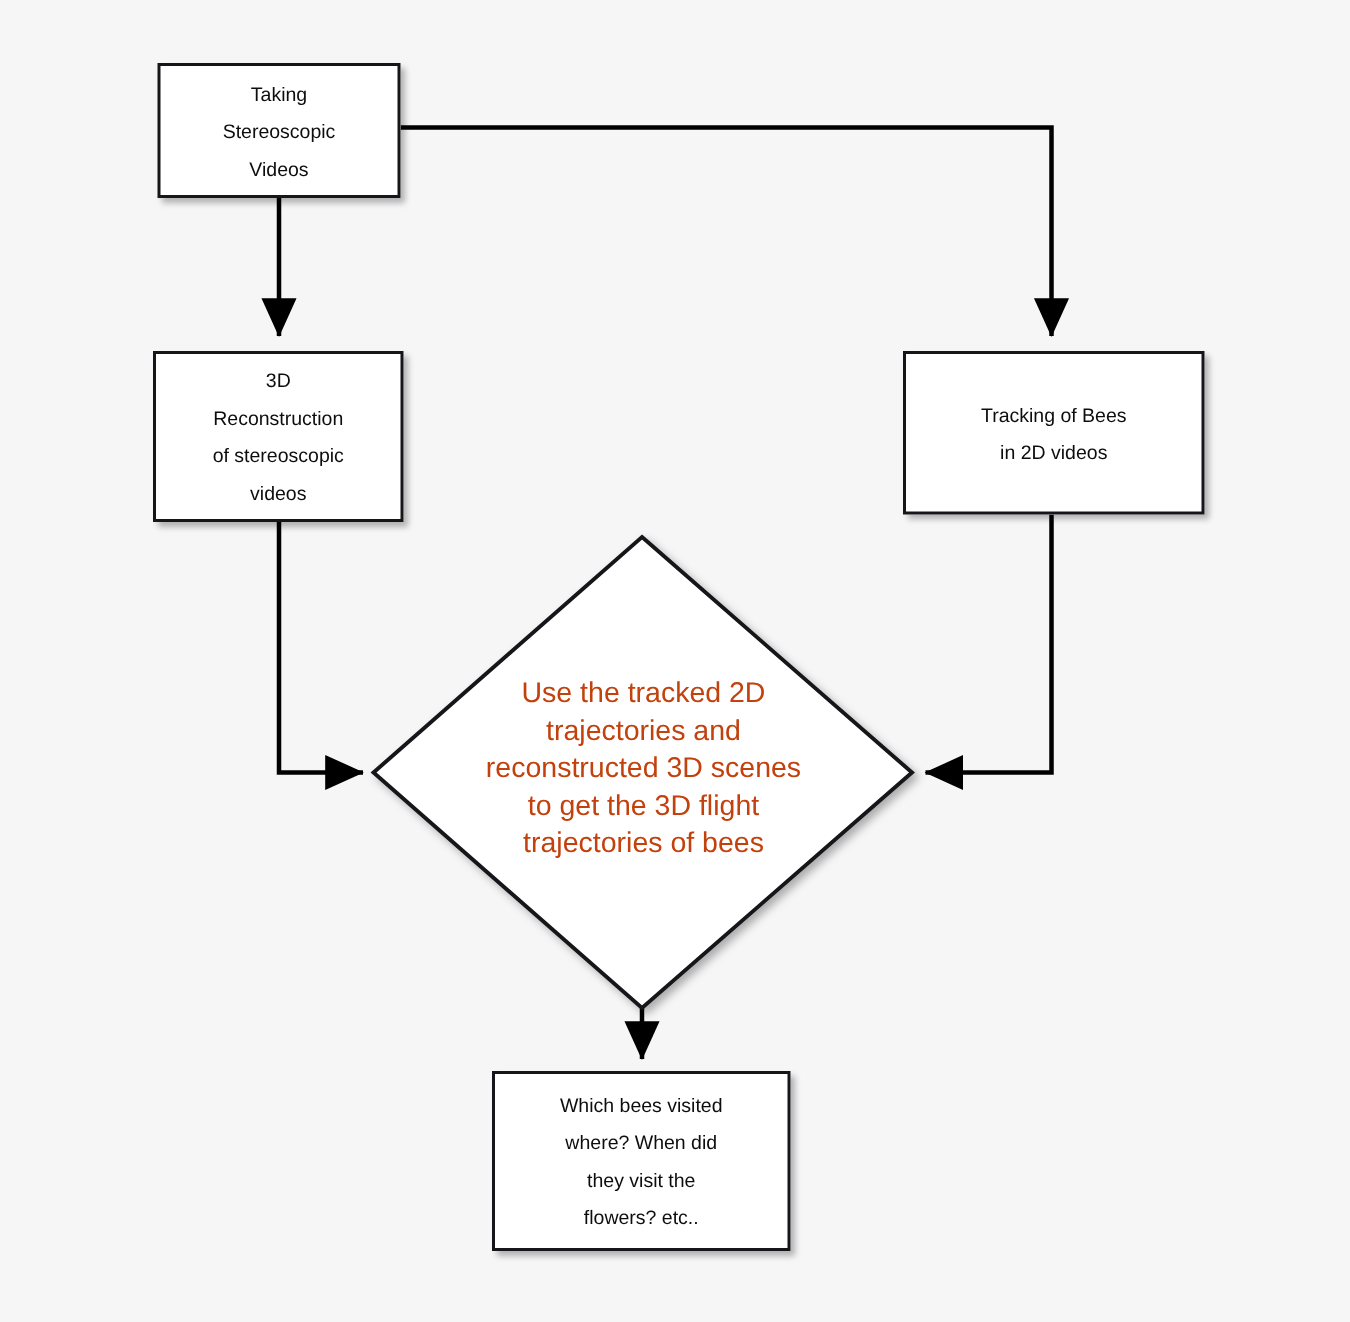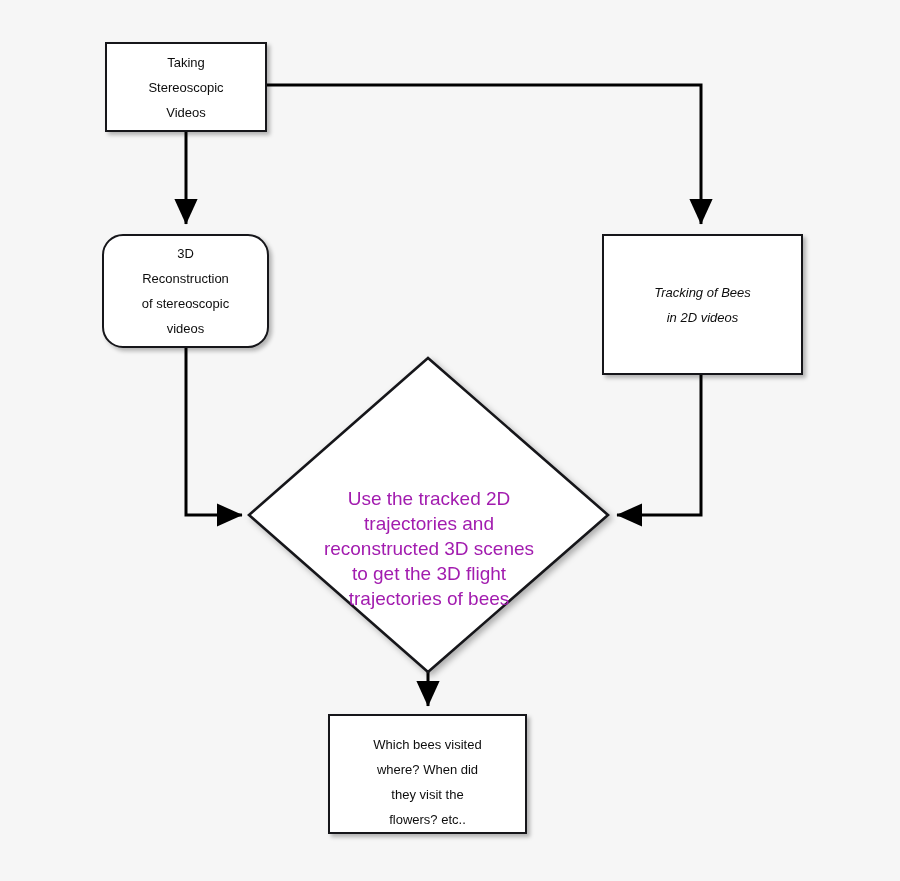--- a/index.html
+++ b/index.html
@@ -42,28 +42,27 @@
     line-height: 25px;
     color: #0d0d0d;
     padding: 0 6px;
     white-space: pre-line;
   }
   .diamond-label {
     position: absolute;
     text-align: center;
     font-size: 19px;
     line-height: 25px;
-    color: #a21caf;
+    color: #c2410c;
     white-space: pre-line;
-    margin-top: 36px;
   }
   #node-top     { left: 105px; top: 42px;  width: 162px; height: 90px; }
-  #node-left    { left: 102px; top: 234px; width: 167px; height: 114px; border-radius: 21px; }
-  #node-right   { left: 602px; top: 234px; width: 201px; height: 141px; font-style: italic; }
-  #node-bottom  { left: 328px; top: 714px; width: 199px; height: 120px; align-items: flex-end; }
+  #node-left    { left: 102px; top: 234px; width: 167px; height: 114px; }
+  #node-right   { left: 602px; top: 234px; width: 201px; height: 109px; }
+  #node-bottom  { left: 328px; top: 714px; width: 199px; height: 120px; }
   #decision-text{ left: 279px; top: 450px; width: 300px; }
 </style>
 </head>
 <body>
 
 <div id="canvas">
 
   <svg id="edges" viewBox="0 0 900 881" xmlns="http://www.w3.org/2000/svg">
     <defs>
       <marker id="arrowhead" markerWidth="9" markerHeight="9" refX="8.4" refY="4.5" orient="auto" markerUnits="strokeWidth">

